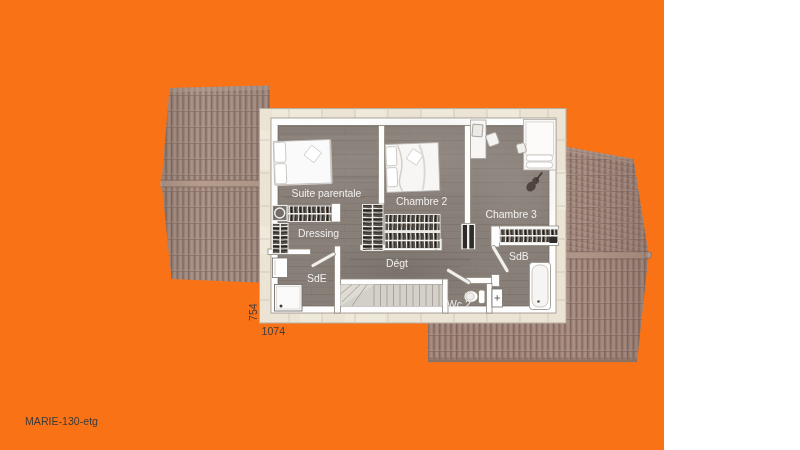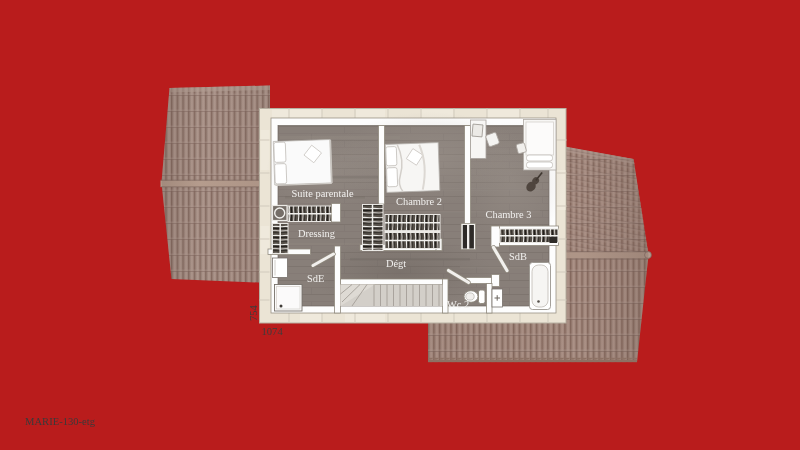--- a/index.html
+++ b/index.html
@@ -1,17 +1,17 @@
 <!DOCTYPE html>
 <html><head>
 <meta charset="utf-8">
 <style>
   html,body{margin:0;padding:0;background:#fff;}
-  #stage{position:relative;width:800px;height:450px;background:#b91c1c;overflow:hidden;
-         font-family:Liberation Serif, serif;}
+  #stage{position:relative;width:664px;height:450px;background:#f97316;overflow:hidden;
+         font-family:Liberation Sans, sans-serif;}
 </style>
 </head>
 <body>
 <div id="stage">
 <svg width="800" height="450" viewBox="0 0 800 450" xmlns="http://www.w3.org/2000/svg">
 <defs>
   <pattern id="roofL" width="5.7" height="16" patternUnits="userSpaceOnUse">
     <rect width="5.7" height="16" fill="#a18a80"></rect>
     <rect x="0" width="1.4" height="16" fill="#846a60"></rect>
     <rect x="2.8" width="1.9" height="16" fill="#ad968c"></rect>

